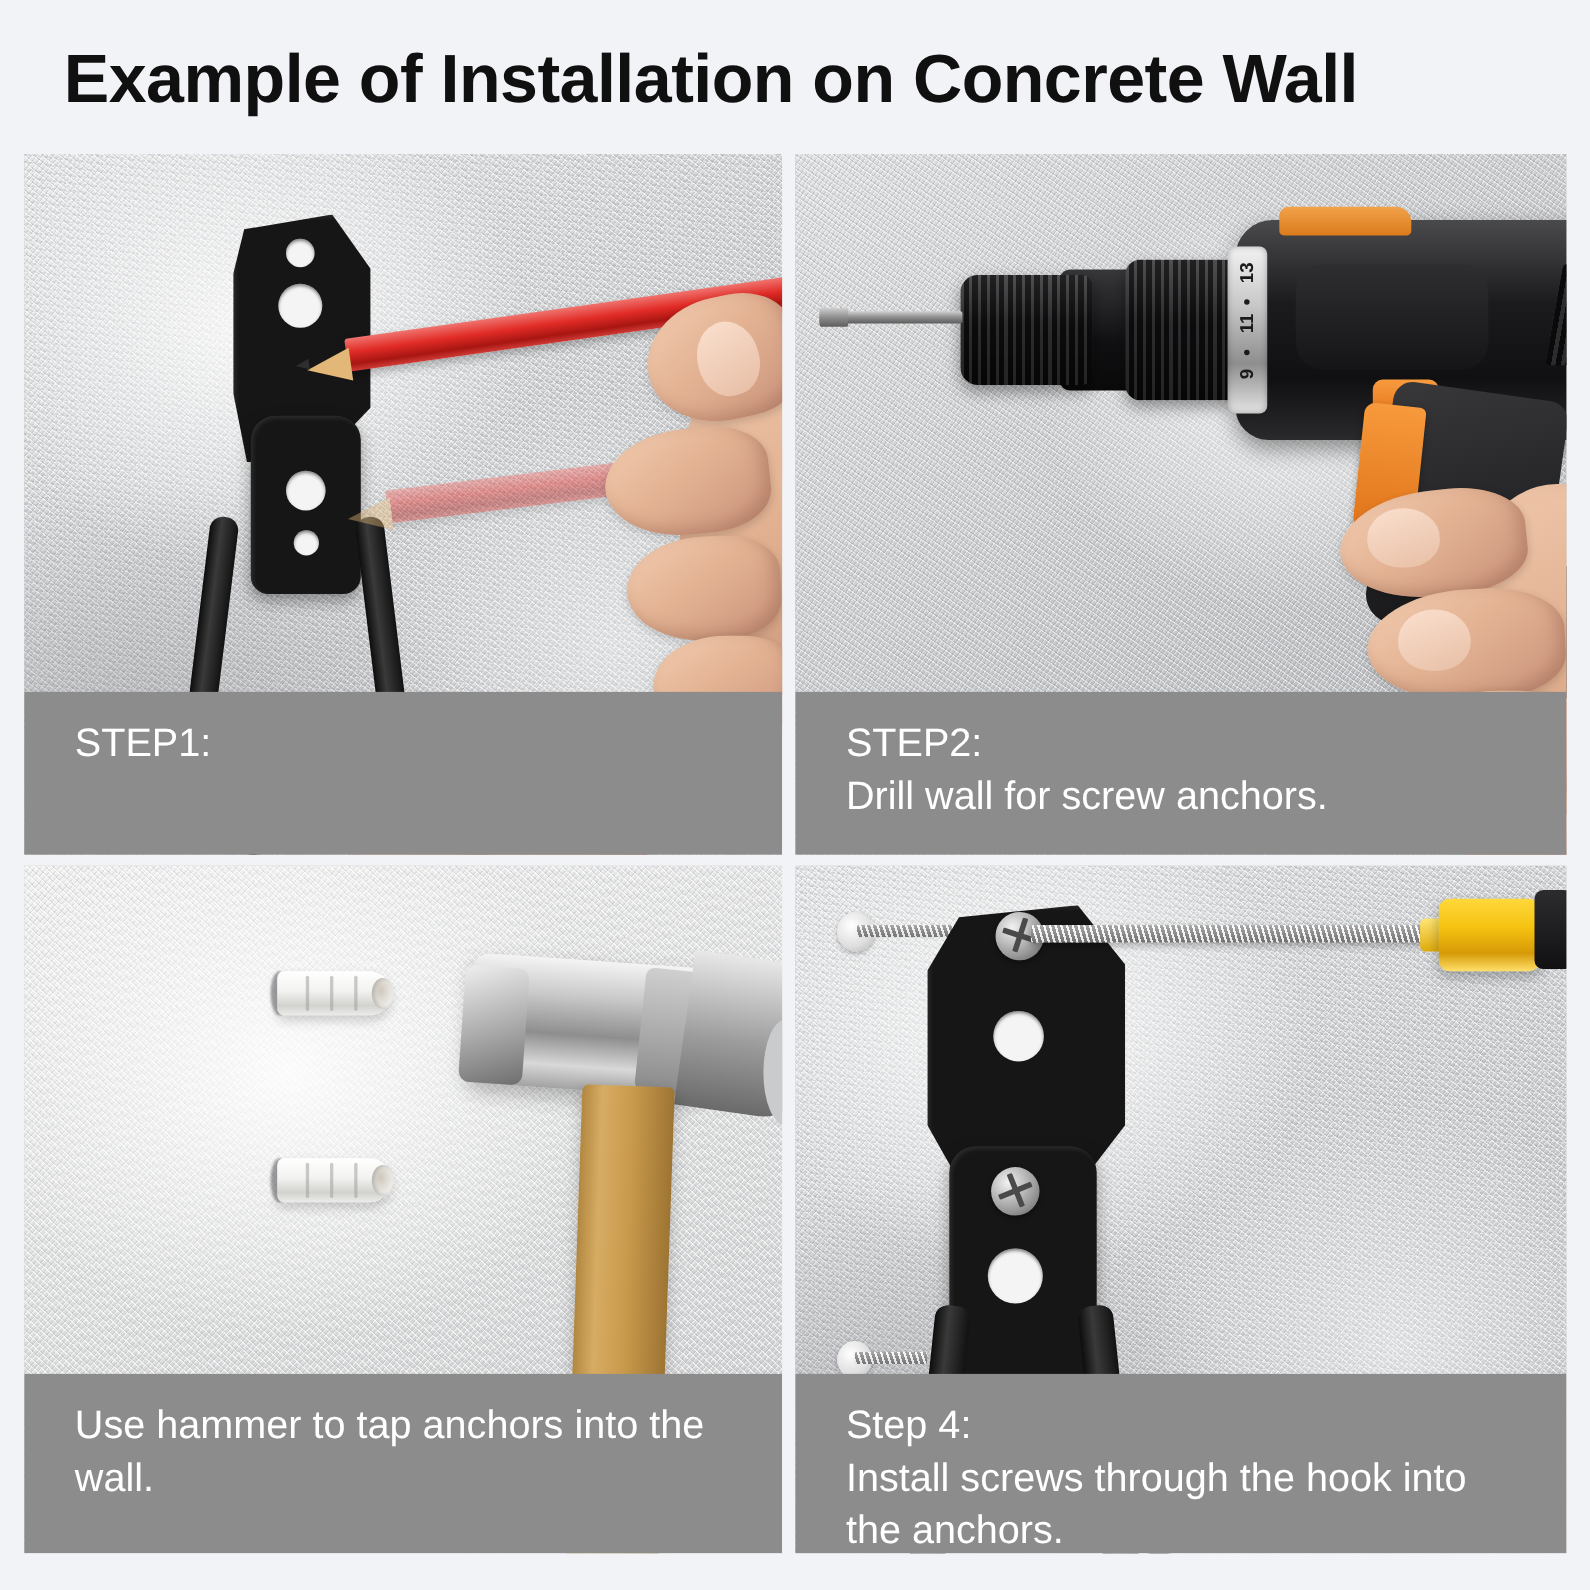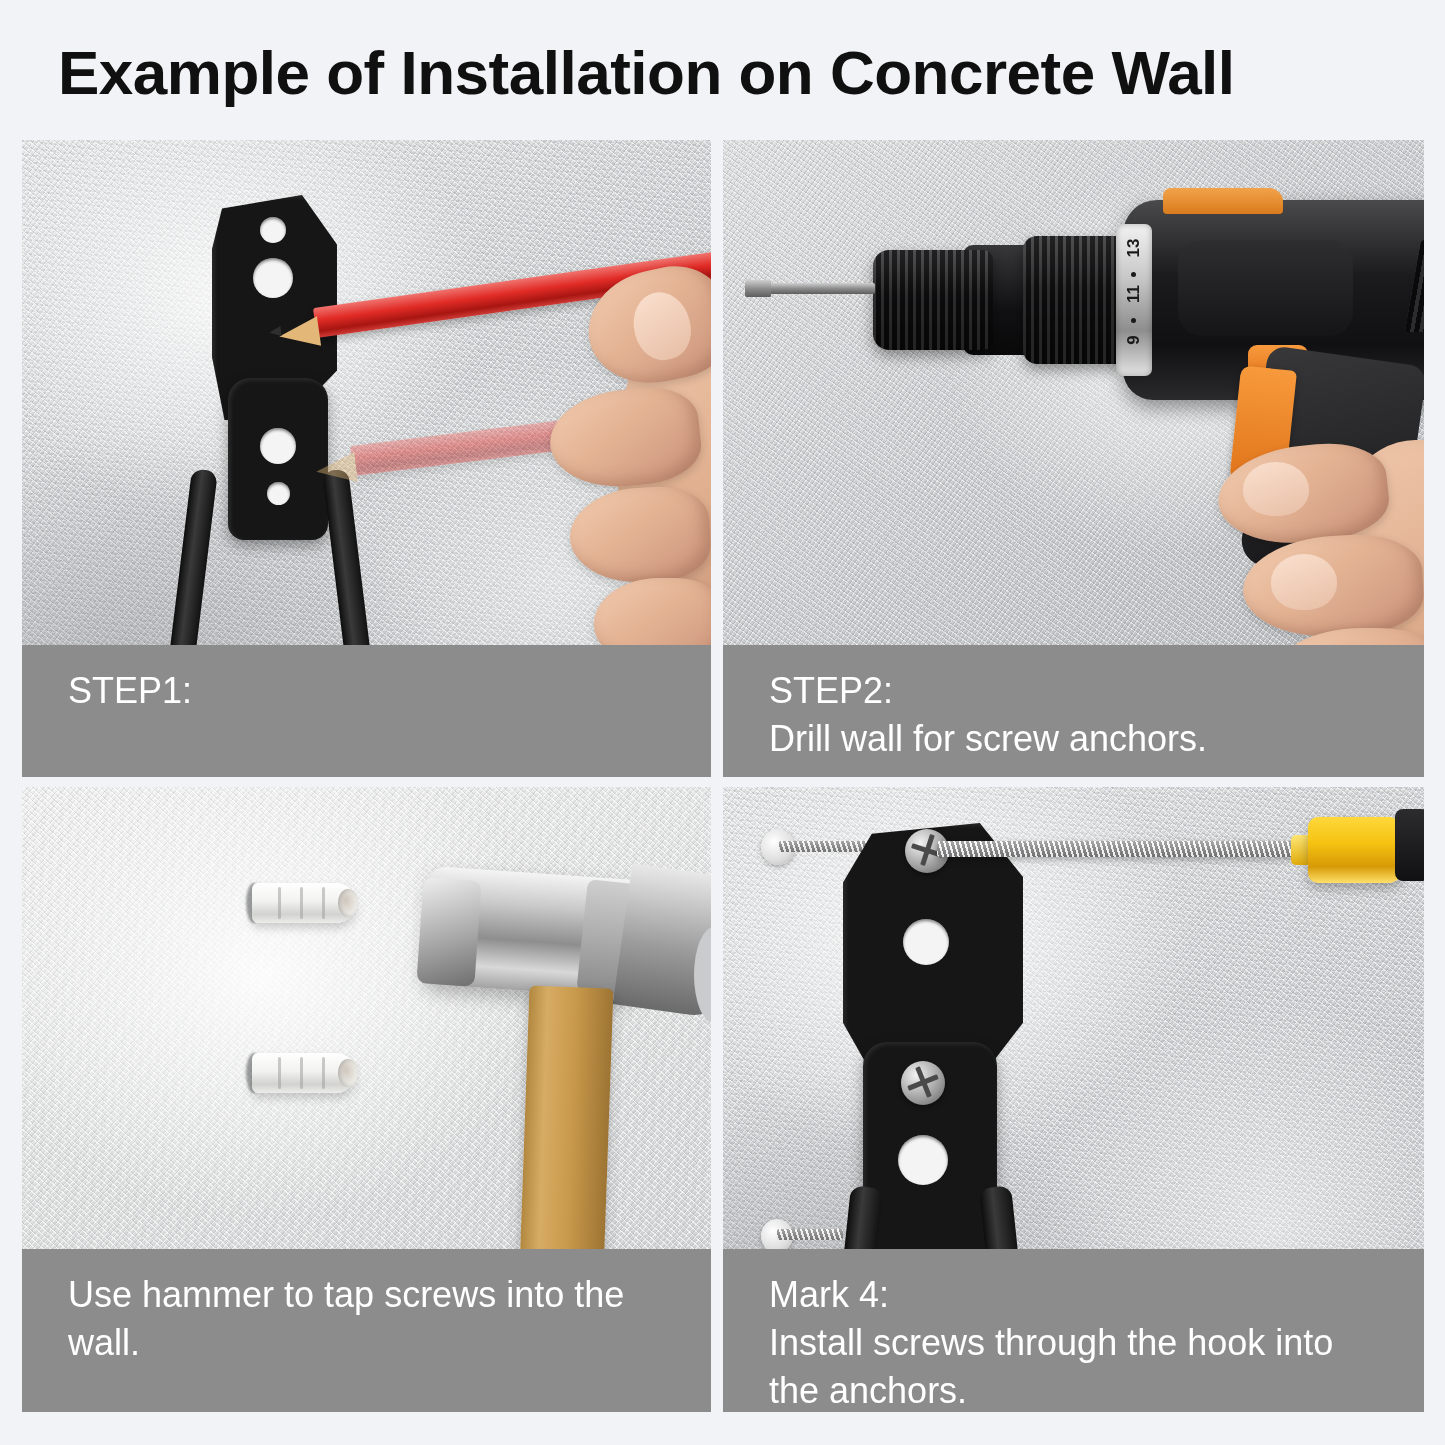--- a/index.html
+++ b/index.html
@@ -70,21 +70,21 @@
     background:#8c8c8c;
     color:#ffffff;
     padding:22px 0 22px 46px;
     box-sizing:border-box;
     font-size:36px;
     line-height:48px;
     font-weight:400;
   }
   .caption .step-label{display:block;}
   .caption .step-text{display:block;max-width:600px;}
-  #panel-step1 .caption,#panel-step2 .caption{height:132px;}
+  #panel-step1 .caption,#panel-step2 .caption{height:148px;}
   #panel-step3 .caption,#panel-step4 .caption{height:163px;}
 
   
   .hook-plate{
     position:absolute;
     background:#161616;
     border-radius:16px 22px 10px 10px;
     box-shadow:0 6px 14px rgba(0,0,0,.35), inset 2px 2px 5px rgba(255,255,255,.10);
   }
   .hook-hole{
@@ -464,21 +464,21 @@
   <div>
     <div class="hammer-head" style="left:404px;top:86px;width:210px;height:118px;transform:rotate(4deg);"></div>
     <div class="hammer-face" style="left:398px;top:92px;width:58px;height:106px;transform:rotate(4deg);"></div>
     <div class="hammer-neck" style="left:560px;top:96px;width:80px;height:112px;transform:rotate(6deg);"></div>
     <div class="hammer-claw" style="left:600px;top:84px;width:120px;height:142px;transform:rotate(8deg);"></div>
     <div class="hammer-claw-notch" style="left:672px;top:140px;width:40px;height:96px;"></div>
     <div class="hammer-handle" style="left:500px;top:200px;width:84px;height:430px;transform:rotate(2deg);"></div>
   </div>
 
   <div class="caption">
-    <span class="step-text">Use hammer to tap screws into the wall.</span>
+    <span class="step-text">Use hammer to tap anchors into the wall.</span>
   </div>
 </div>
 
 <div class="panel" id="panel-step4">
   <div class="wall"></div>
 
   <div>
     <div class="wall-anchor-face" style="left:38px;top:42px;width:34px;height:36px;"></div>
     <div class="screw-thread" style="left:56px;top:54px;width:96px;"></div>
   </div>
@@ -512,16 +512,16 @@
   </div>
 
   <div>
     <div class="screw-shaft" style="left:214px;top:54px;width:360px;"></div>
     <div class="sd-collar" style="left:568px;top:48px;width:22px;height:30px;"></div>
     <div class="sd-handle" style="left:585px;top:30px;width:96px;height:66px;"></div>
     <div class="sd-handle-end" style="left:672px;top:22px;width:40px;height:72px;"></div>
   </div>
 
   <div class="caption">
-    <span class="step-label">Mark 4:</span>
+    <span class="step-label">Step 4:</span>
     <span class="step-text">Install screws through the hook into the anchors.</span>
   </div>
 </div>
 
 </body></html>

